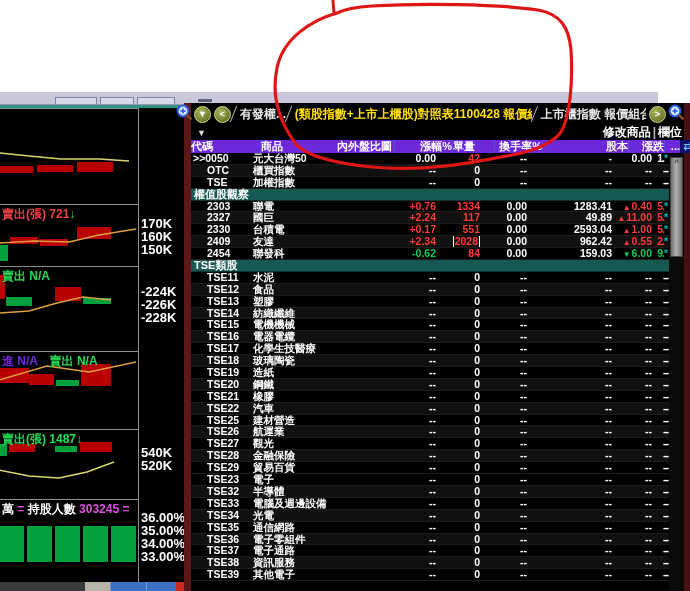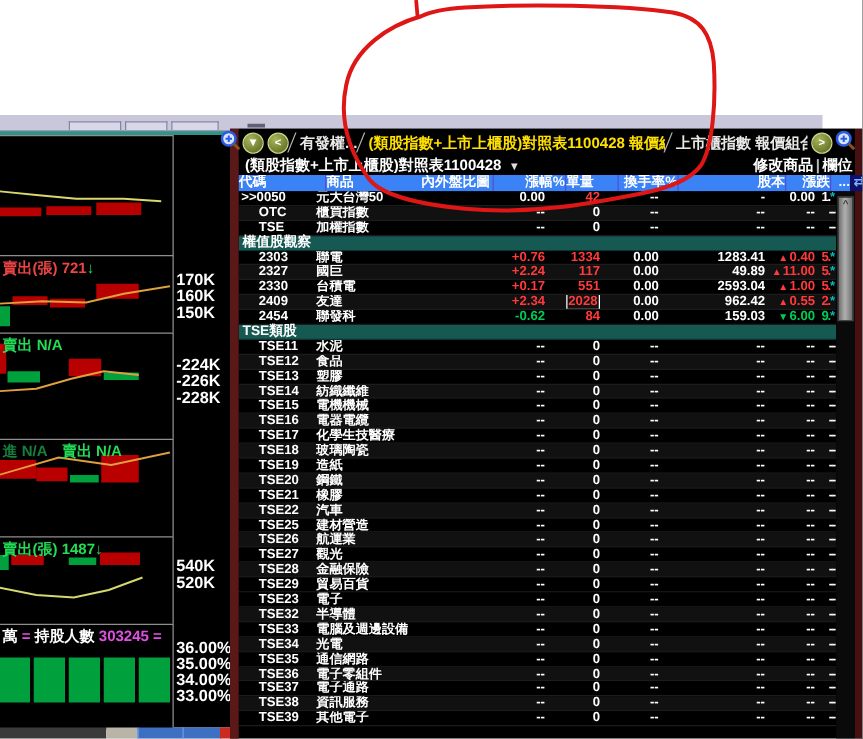--- a/index.html
+++ b/index.html
@@ -36,21 +36,21 @@
   .tab{white-space:nowrap;padding:0 4px;overflow:hidden;}
   .tab.active{color:#ffe000;}
   .tabdiv{width:1px;height:16px;background:#b8b8b8;transform:skewX(-22deg);margin:0 2px;flex:0 0 1px;}
   .subhead{position:absolute;left:0;top:22px;width:493px;height:15px;color:#fff;font-size:12px;
            font-weight:bold;display:flex;align-items:center;}
   .subhead .ttl{padding-left:5px;white-space:nowrap;}
   .subhead .dd{color:#ddd;font-size:9px;padding-left:6px;}
   .subhead .acts{margin-left:auto;white-space:nowrap;padding-right:2px;}
   .subhead .sep{color:#bbb;padding:0 2px;}
   
-  .hrow{position:absolute;left:0;top:37px;width:493px;height:13px;background:#3b82f6;display:flex;
+  .hrow{position:absolute;left:0;top:37px;width:493px;height:13px;background:#6d28d9;display:flex;
         color:#fff;font-size:11px;font-weight:bold;line-height:13px;}
   .hc{border-left:1px solid #5050d0;box-sizing:border-box;white-space:nowrap;overflow:hidden;}
   .hc:first-child{border-left:none;}
   .hname{display:flex;justify-content:space-between;}
   .scorner{width:15px;flex:0 0 15px;background:#10106a;color:#79b8ff;font-size:11px;
            line-height:13px;text-align:center;}
   
   .rows{position:absolute;left:0;top:50px;width:478px;height:438px;overflow:hidden;}
   .trow{display:flex;height:11.9px;line-height:11.9px;font-size:10.5px;font-weight:bold;
         color:#fff;border-bottom:1px solid #1c1c1c;box-sizing:border-box;background:#000;}
@@ -147,21 +147,21 @@
   <div class="panel" style="top:351px;width:184px;height:78px;">
     <div class="box">
       <svg width="137" height="76">
         <rect x="0" y="16" width="30" height="15" fill="#b80000"></rect>
         <rect x="30" y="22" width="25" height="11" fill="#b80000"></rect>
         <rect x="57" y="28" width="23" height="6" fill="#00a03c"></rect>
         <rect x="82" y="12" width="30" height="22" fill="#b80000"></rect>
         <polyline points="0,28 48,14 90,20 137,10" stroke="#e0a040" stroke-width="1.5" fill="none"></polyline>
       </svg>
     </div>
-    <div class="ptitle"><span style="color: #15803d;">進 N/A</span><span style="color: rgb(34, 221, 85);">　賣出 N/A</span></div>
+    <div class="ptitle"><span style="color: #6d28d9;">進 N/A</span><span style="color: rgb(34, 221, 85);">　賣出 N/A</span></div>
   </div>
 
   <div class="panel" style="top:429px;width:184px;height:70px;">
     <div class="box">
       <svg width="137" height="68">
         <rect x="0" y="14" width="8" height="12" fill="#00a03c"></rect>
         <rect x="10" y="14" width="26" height="8" fill="#b80000"></rect>
         <rect x="56" y="16" width="22" height="6" fill="#00a03c"></rect>
         <rect x="81" y="12" width="32" height="10" fill="#b80000"></rect>
         <polyline points="0,40 30,46 60,48 88,42 115,32" stroke="#d8d870" stroke-width="1.5" fill="none"></polyline>
@@ -208,21 +208,20 @@
           <span class="tab">有發權...</span>
           <span class="tabdiv"></span>
           <span class="tab active">(類股指數+上市上櫃股)對照表1100428 報價組合</span>
           <span class="tabdiv"></span>
           <span class="tab">上市櫃指數 報價組合</span>
         </div>
       <div class="roundbtn" style="margin-right:2px;">&gt;</div>
       <span style="width:16px;flex:0 0 16px;"></span>
     </div>
     <div class="subhead">
-      <span class="ttl">(類股指數+上市上櫃股)對照表1100428</span>
       <span class="dd">▼</span>
       <span class="acts">
         <span>修改商品</span><span class="sep">|</span><span>欄位</span>
       </span>
     </div>
     <div class="hrow" id="hrow">
         <div class="hc" style="width: 58px; flex: 0 0 58px; text-align: left;">代碼</div>
         <div class="hc hname" style="width: 134px; flex: 0 0 134px; margin-left: 11px;">
           <span>商品</span>
           <span style="padding-right:2px;">內外盤比圖</span>

